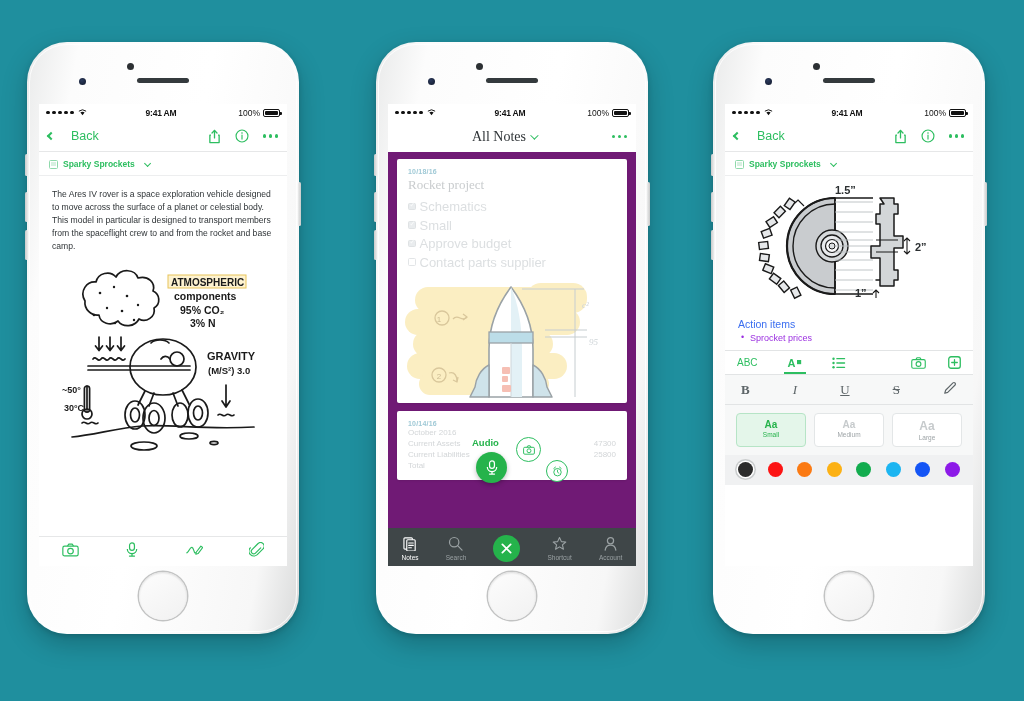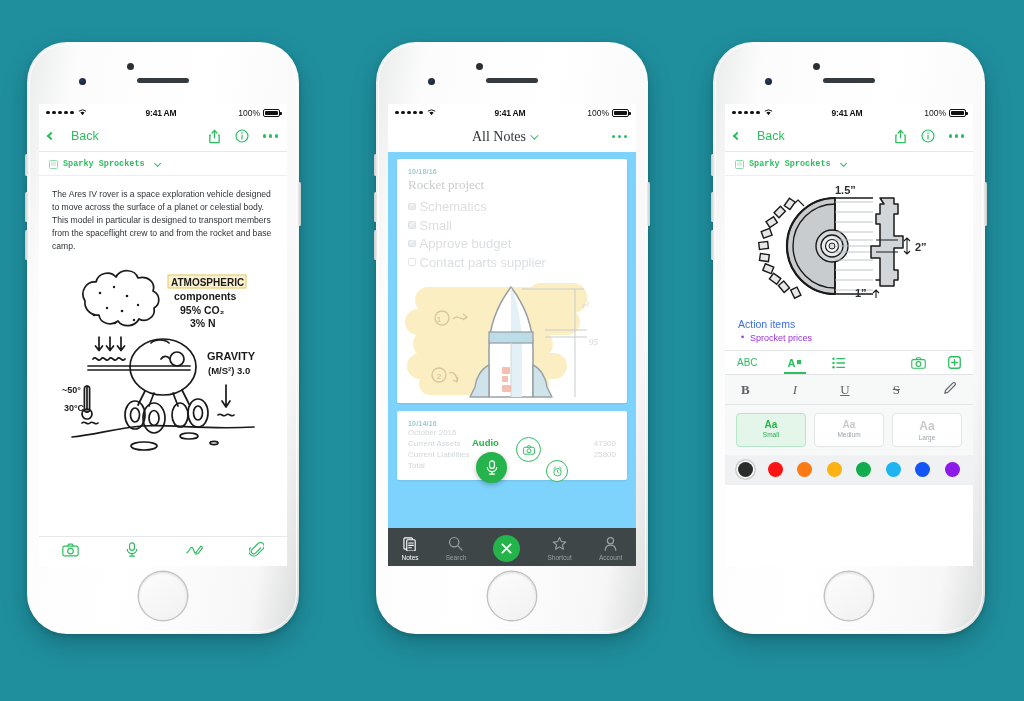--- a/index.html
+++ b/index.html
@@ -75,42 +75,42 @@
   .nav-back { display:flex; align-items:center; gap:17px; color:#2dbe60; font-size:12.5px; }
   .chev-l { width:6px; height:6px; border-left:2px solid #2dbe60; border-bottom:2px solid #2dbe60; transform:rotate(45deg); }
   .nav-title { position:absolute; left:0; right:16px; text-align:center; font-family:"Liberation Serif", serif; font-size:14px; color:#2f3437; display:flex; align-items:center; justify-content:center; gap:4px;}
   .chev-d { width:6px; height:6px; border-right:1.8px solid #2dbe60; border-bottom:1.8px solid #2dbe60; transform:rotate(45deg) translateY(-2px); }
   .nav-actions { margin-left:auto; display:flex; align-items:center; gap:14px; position:relative; z-index:2;}
   .ic { color:#2dbe60; display:inline-flex; }
   .dots { display:flex; gap:2.5px; }
   .dots i { width:3.5px; height:3.5px; border-radius:50%; background:#2dbe60; display:block; }
 
   
-  .nbrow { display:flex; align-items:center; gap:5px; padding:7px 10px 6px; border-bottom:1px solid #edeeef;font-family:Liberation Mono, monospace; }
+  .nbrow { display:flex; align-items:center; gap:5px; padding:7px 10px 6px; border-bottom:1px solid #edeeef; }
   .nb-ic { width:9px; height:9px; border:1.4px solid #8fd9ab; border-radius:1.5px; position:relative; }
   .nb-ic:after { content:""; position:absolute; left:1.3px; top:1.3px; right:1.3px; bottom:1.3px; background:#d8f0e1; }
   .nb-name { color:#2dbe60; font-size:8.5px; font-weight:700; }
   .nb-chev { width:5px; height:5px; border-right:1.4px solid #2dbe60; border-bottom:1.4px solid #2dbe60; transform:rotate(45deg) translateY(-1.5px); margin-left:4px; }
 
   
   .note-pad { padding:12px 13px 0; }
   .note-h1 { font-family:"Liberation Serif", serif; font-size:14.5px; color:#24282b; font-weight:700; margin-bottom:9px; letter-spacing:.1px;}
   .note-p { font-size:8.6px; line-height:1.52; color:#2f3437; }
 
   .sketch { margin-top:10px; }
 
   
   .attachbar {
     position:absolute; bottom:0; left:0; right:0; height:30px;
     display:flex; align-items:center; justify-content:space-around;
     border-top:1px solid #e6e7e8; background:#fff;
   }
 
   
-  .list-wrap { background:#7dd3fc; height:calc(100% - 48px - 38px); padding:7px 9px 0; overflow:hidden; }
+  .list-wrap { background:#701a75; height:calc(100% - 48px - 38px); padding:7px 9px 0; overflow:hidden; }
   .card { background:#fff; border-radius:2px; box-shadow:0 1px 2px rgba(0,0,0,.09); margin-bottom:8px; overflow:hidden; }
   .card-pad { padding:9px 11px 0; }
   .card-date { font-size:7px; color:#9fc9d6; font-weight:700; letter-spacing:.2px; }
   .card-title { font-family:"Liberation Serif", serif; font-size:13px; color:#c9ccce; margin:2px 0 6px; }
   .chk { display:flex; align-items:center; gap:4px; margin-bottom:3.5px; font-size:13px; color:#dcdfe1; }
   .cbox { width:7.5px; height:7.5px; border:1px solid #e2e5e7; border-radius:1.5px; position:relative; flex:none;}
   .cbox.on { background:#e9ecee; border-color:#dfe2e4; }
   .cbox.on:after { content:"✓"; position:absolute; left:0.6px; top:-2.4px; font-size:7px; color:#fafbfb; }
   .rocket-box { position:relative; height:128px; margin-top:5px; overflow:hidden; }
   .bal-line { display:flex; font-size:8px; color:#d3d6d8; padding:1px 0; }

